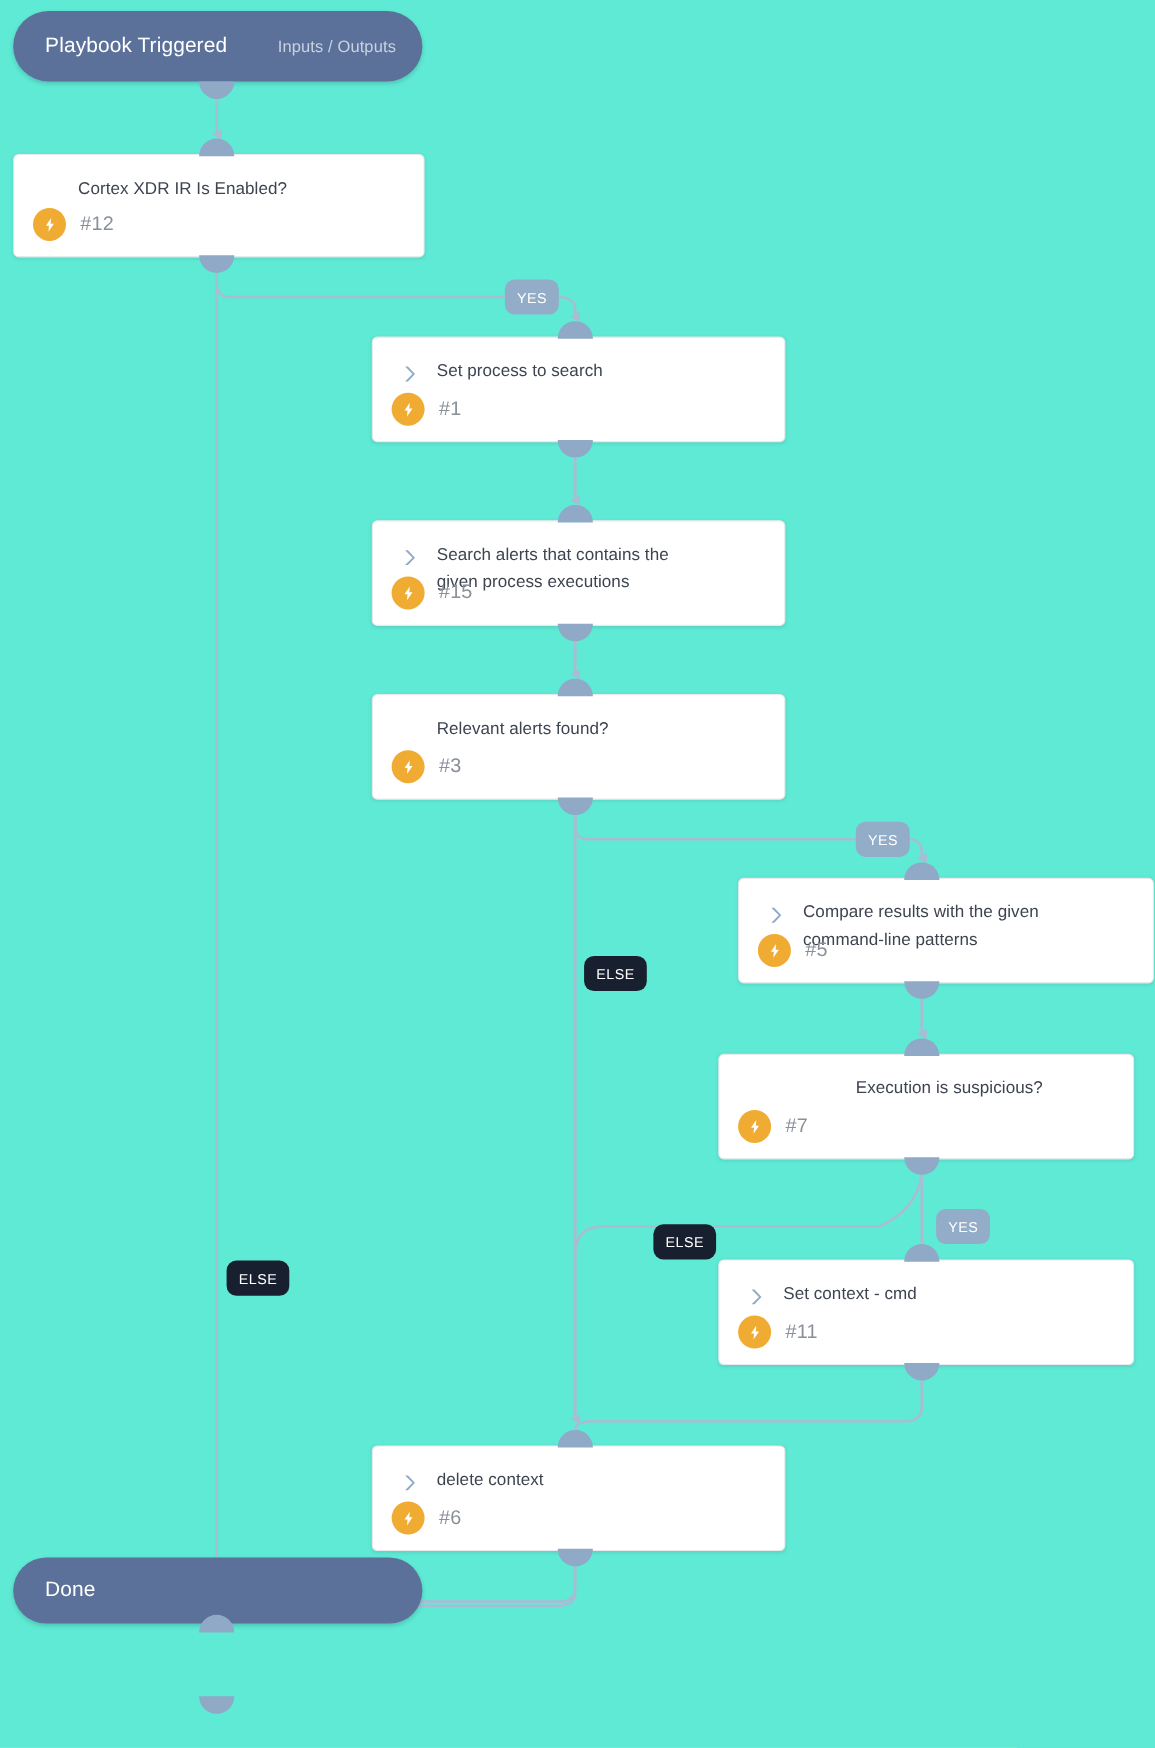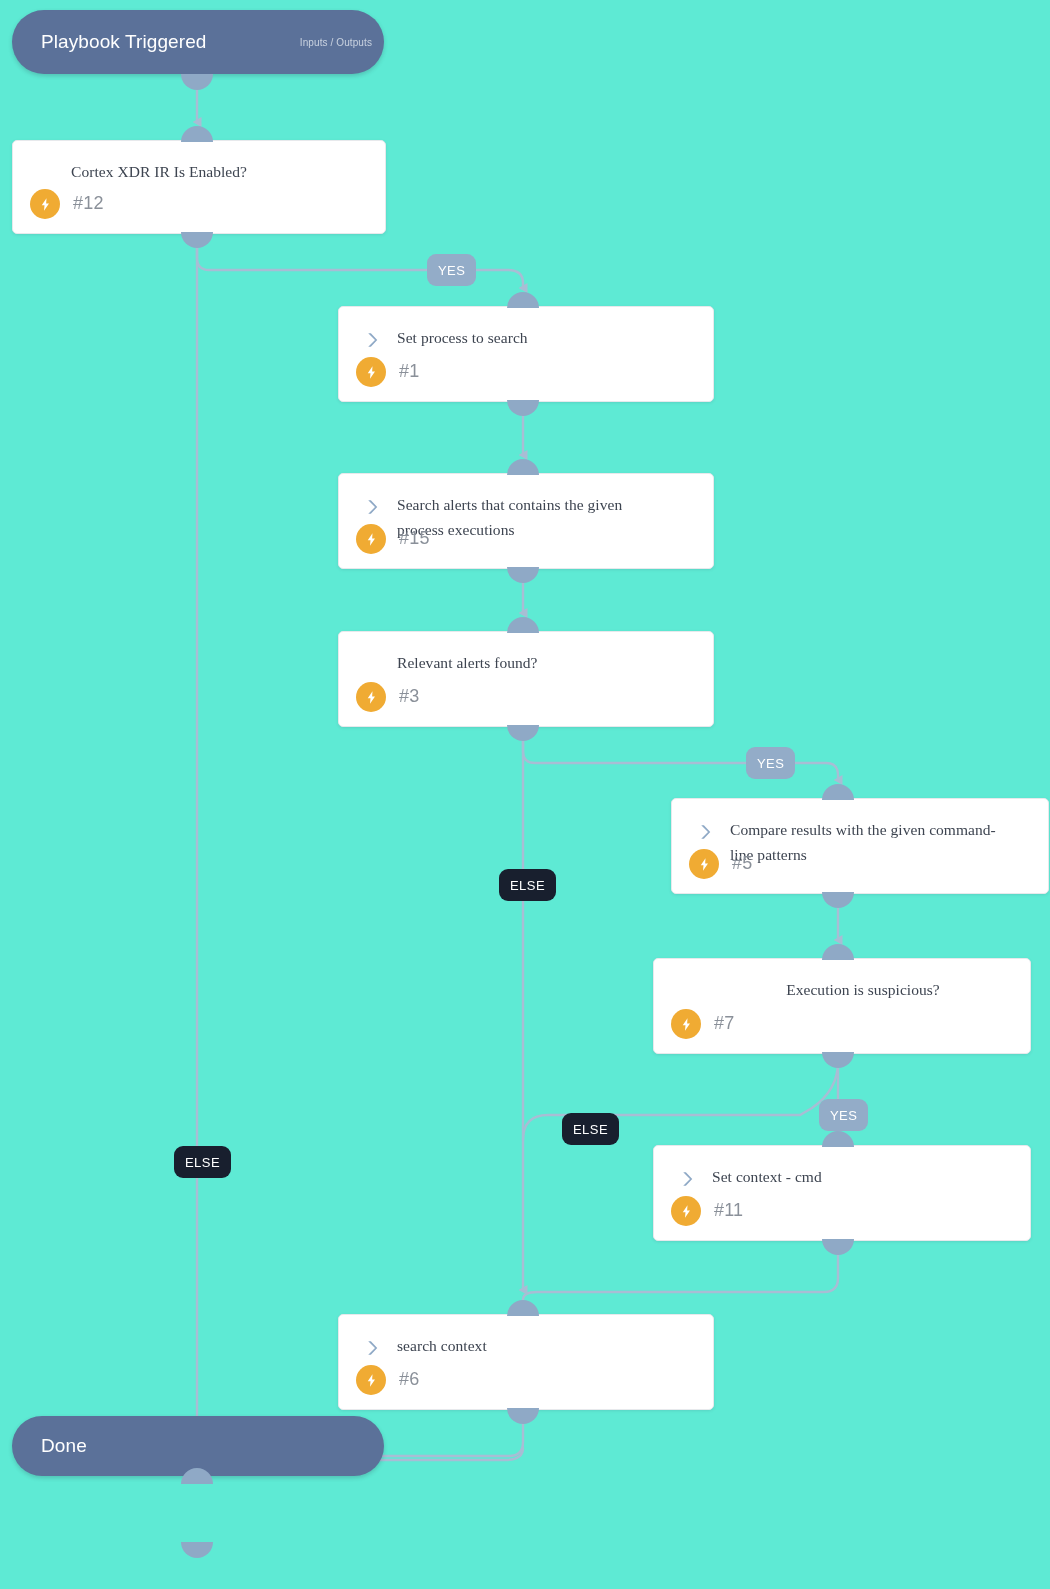--- a/index.html
+++ b/index.html
@@ -40,23 +40,23 @@
   }
   .pill-title {
     color: #ffffff;
     font-size: 19px;
     font-weight: 400;
     margin-left: 29px;
     letter-spacing: 0.1px;
   }
   .pill-sub {
     color: #c9d2e0;
-    font-size: 10px;
+    font-size: 15px;
     margin-left: auto;
-    margin-right: 12px;
+    margin-right: 24px;
     letter-spacing: 0.1px;
   }
 
   
   .card {
     position: absolute;
     background: #ffffff;
     border: 1px solid #e7e9ec;
     border-radius: 5px;
     box-shadow: 0 1px 3px rgba(60,70,90,0.13);
@@ -87,21 +87,20 @@
   }
   .card-title {
     position: absolute;
     left: 58px;
     top: 18px;
     right: 16px;
     font-size: 15.5px;
     color: #3d4450;
     line-height: 1.62;
     letter-spacing: 0.05px;
-    font-family: Liberation Serif, serif;
   }
   .bolt {
     position: absolute;
     left: 17px;
     bottom: 14px;
     width: 30px;
     height: 30px;
     border-radius: 50%;
     background: #f0ab33;
     display: flex;
@@ -124,20 +123,21 @@
     min-width: 32px;
     padding: 0 11px;
     border-radius: 9px;
     display: flex;
     align-items: center;
     justify-content: center;
     font-size: 13px;
     letter-spacing: 0.45px;
     z-index: 6;
     box-sizing: border-box;
+    margin-left: 32px;
   }
   .badge.yes {
     background: #93acc8;
     color: #ffffff;
   }
   .badge.else {
     background: #181f2e;
     color: #ffffff;
   }
 
@@ -336,21 +336,21 @@
   <div class="bump down" style="left:822px; top:1239px;"></div>
 
   <div class="bump up" style="left:507px; top:1300px;"></div>
   <div class="card" style="left:338px; top:1314px; width:374px; height:94px;">
     <div class="card-row">
       <span class="card-icon">
         <svg class="chevron" width="18" height="18" viewBox="0 0 24 24" aria-hidden="true">
           <path d="M7 3 L16 12 L7 21 L10.5 21 L19 12 L10.5 3 Z" fill="#8fa9c6"></path>
         </svg>
       </span>
-      <div class="card-title">search context</div>
+      <div class="card-title">delete context</div>
       <span class="bolt">
         <svg width="15" height="15" viewBox="0 0 24 24" aria-hidden="true">
           <path d="M13.6 2 L6 13.2 h4.4 L9.6 22 L17.6 10.2 h-4.6 Z" fill="#ffffff"></path>
         </svg>
       </span>
       <span class="card-id">#6</span>
     </div>
   </div>
   <div class="bump down" style="left:507px; top:1408px;"></div>
 

